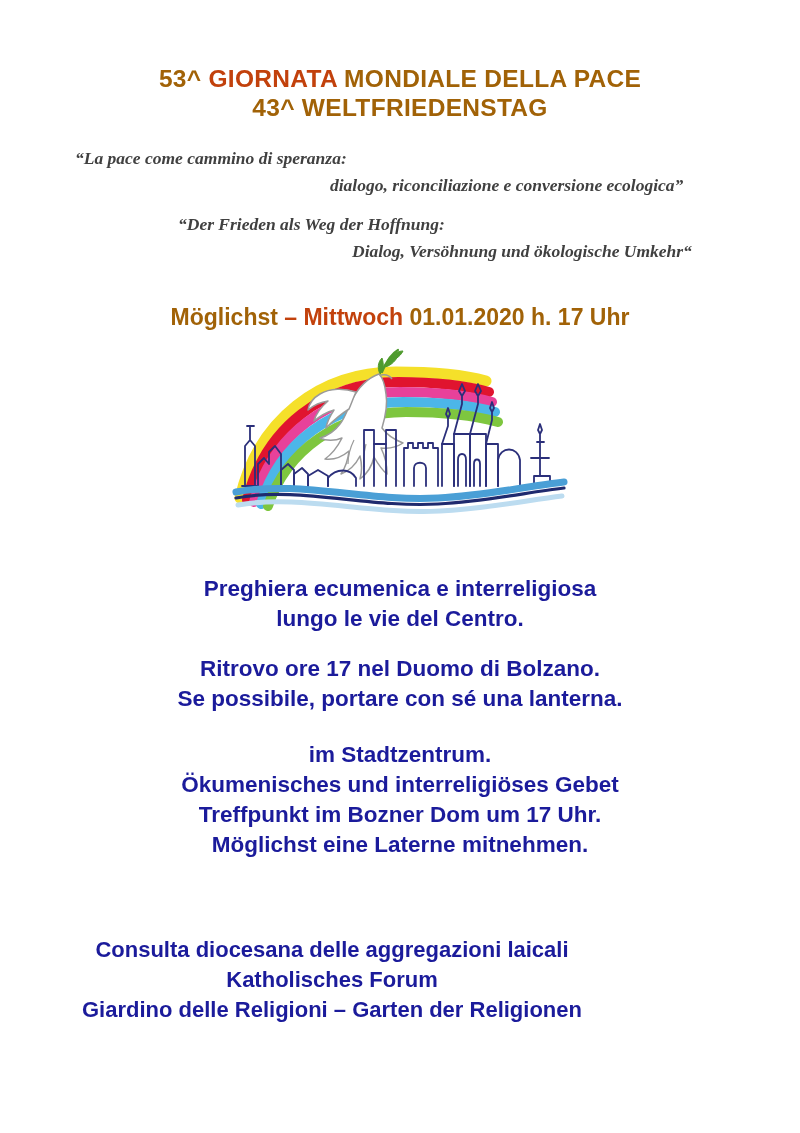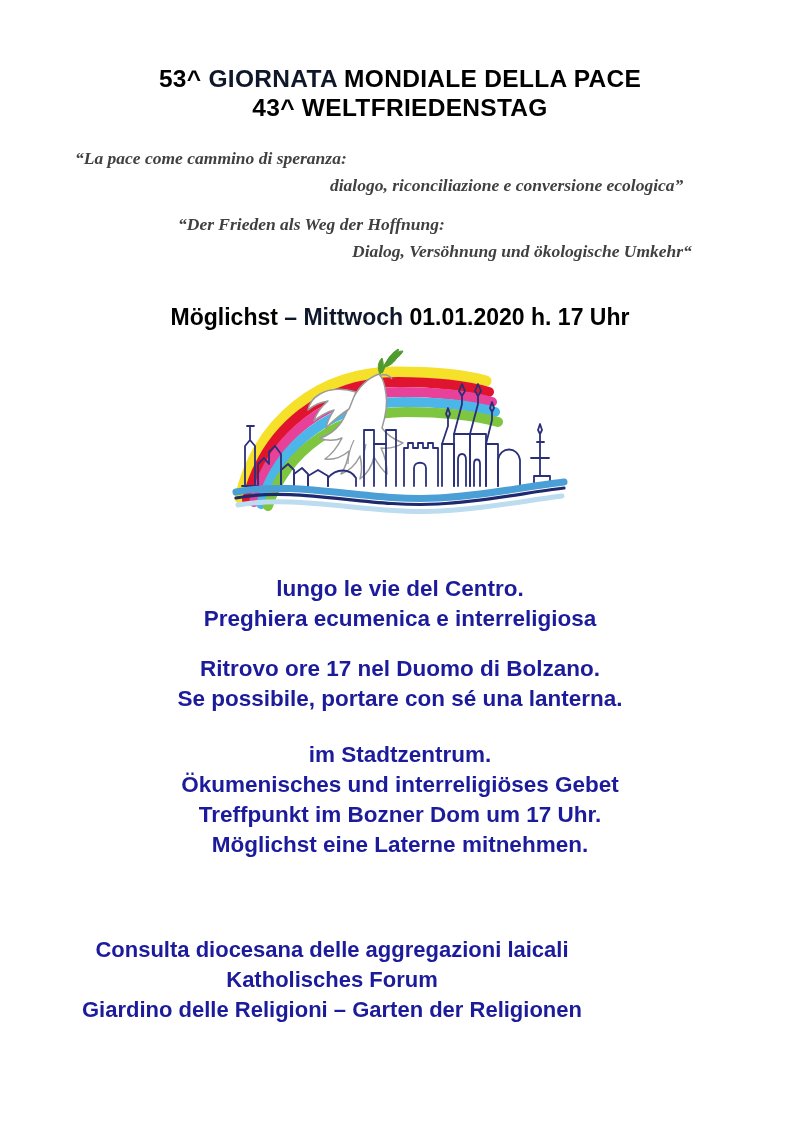--- a/index.html
+++ b/index.html
@@ -32,22 +32,22 @@
     text-align: center;
   }
   .title-line {
     font-family: "Liberation Sans", sans-serif;
     font-weight: bold;
     font-size: 24.5px;
     letter-spacing: 0.3px;
     line-height: 29px;
     white-space: nowrap;
   }
-  .t-blue   { color: #000000; }
-  .t-gray   { color: #0f172a; }
+  .t-blue   { color: #a16207; }
+  .t-gray   { color: #c2410c; }
 
   
   .quote-block {
     position: absolute;
     width: 800px;
     left: 0;
   }
   .quote-it { top: 145px; }
   .quote-de { top: 211px; }
 
@@ -257,22 +257,22 @@
           <path d="M8 144 C 70 132, 140 154, 210 150 C 262 147, 300 138, 336 134" stroke="#4a9fd6" stroke-width="7"></path>
           <path d="M8 150 C 70 138, 140 160, 210 156 C 262 153, 300 144, 336 140" stroke="#1f2a6e" stroke-width="3.2"></path>
           <path d="M10 157 C 72 146, 142 167, 212 163 C 264 160, 300 152, 334 148" stroke="#bcdcf0" stroke-width="5"></path>
         </g>
 
       </g>
     </svg>
   </div>
 
   <div class="body-block b1">
+    <div class="body-line">Preghiera ecumenica e interreligiosa</div>
     <div class="body-line">lungo le vie del Centro.</div>
-    <div class="body-line">Preghiera ecumenica e interreligiosa</div>
   </div>
 
   <div class="body-block b2">
     <div class="body-line">Ritrovo ore 17 nel Duomo di Bolzano.</div>
     <div class="body-line">Se possibile, portare con sé una lanterna.</div>
   </div>
 
   <div class="body-block b3">
     <div class="body-line">im Stadtzentrum.</div>
     <div class="body-line">Ökumenisches und interreligiöses Gebet</div>

